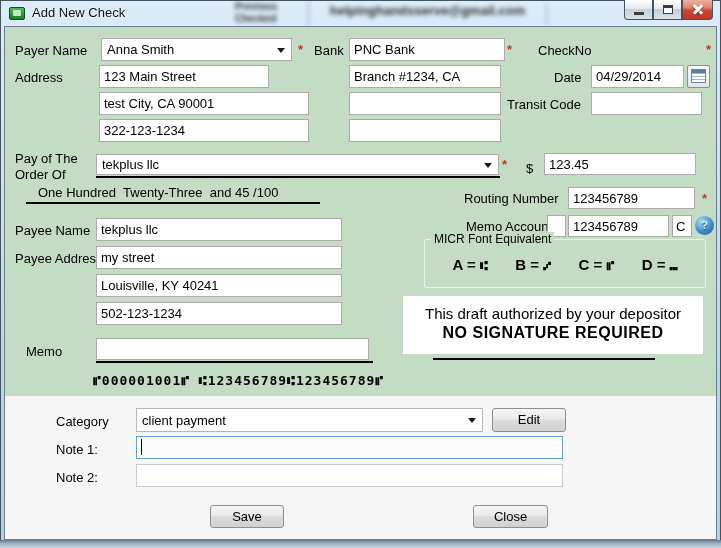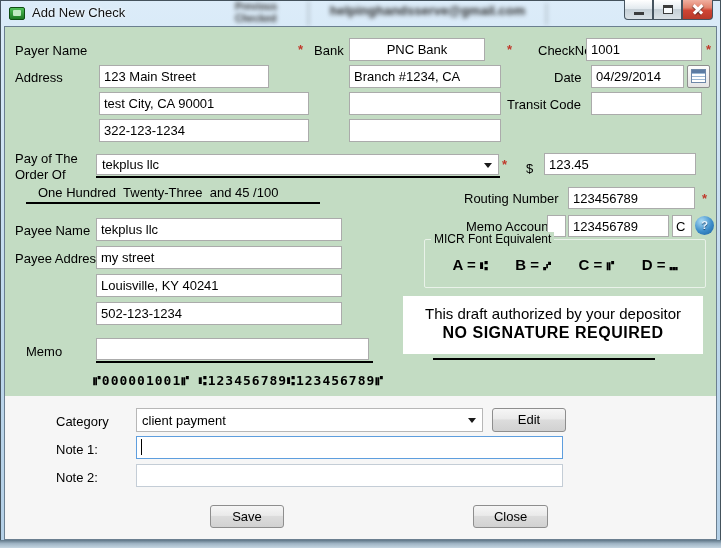--- a/index.html
+++ b/index.html
@@ -106,26 +106,29 @@
         <span class="glyph-x1"></span>
         <span class="glyph-x2"></span>
       </div>
     </div>
   </div>
 
   <div class="client">
     <div class="green">
 
       <span class="lbl" style="left:10px;top:16px">Payer Name</span>
+      <div class="cbo" style="left:96px;top:11px;width:191px">
+        <span>Anna Smith</span>
+        <span class="arrow"></span>
+      </div>
       <span class="req" style="left:293px;top:15px">*</span>
       <span class="lbl" style="left:309px;top:16px">Bank</span>
-      <input class="fld" style="left: 344px; top: 11px; width: 136px; text-align: center;" value="PNC Bank">
+      <input class="fld" style="left: 344px; top: 11px; width: 156px;" value="PNC Bank">
       <span class="req" style="left:502px;top:15px">*</span>
       <span class="lbl" style="left:533px;top:16px">CheckNo</span>
-      <input class="fld" style="left: 581px; top: 11px; width: 116px;" value="1001">
       <span class="req" style="left:701px;top:15px">*</span>
 
       <span class="lbl" style="left:10px;top:43px">Address</span>
       <input class="fld" style="left: 94px; top: 38px; width: 170px;" value="123 Main Street">
       <input class="fld" style="left: 344px; top: 38px; width: 152px;" value="Branch #1234, CA">
       <span class="lbl" style="left:549px;top:43px">Date</span>
       <input class="fld" style="left: 586px; top: 38px; width: 93px;" value="04/29/2014">
       <div class="calbtn">
         <span class="calicon"></span>
       </div>

